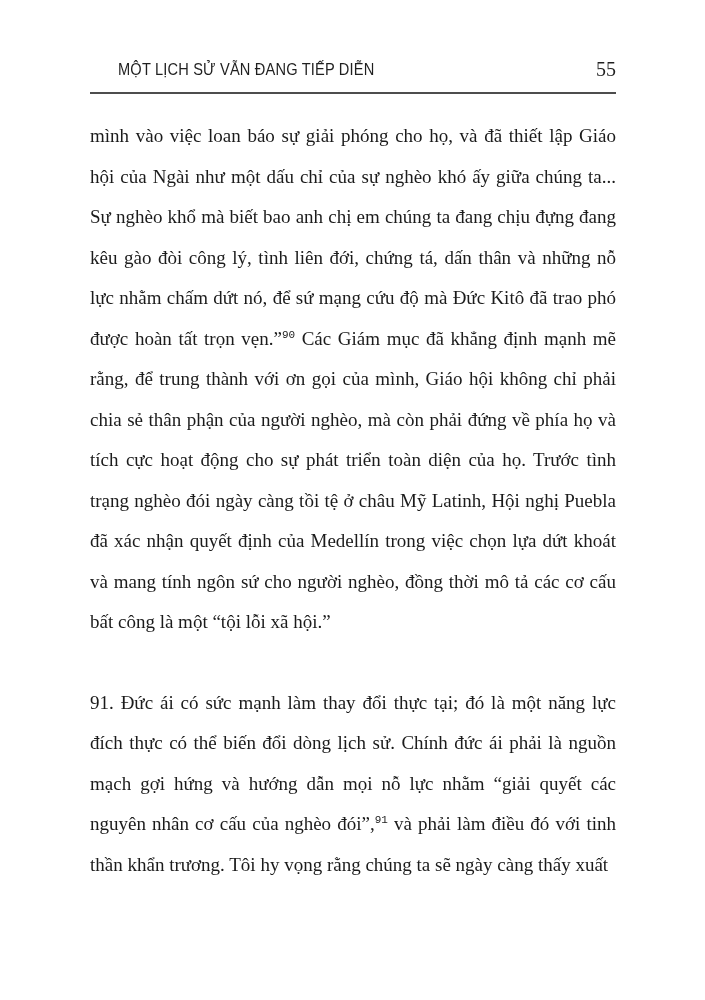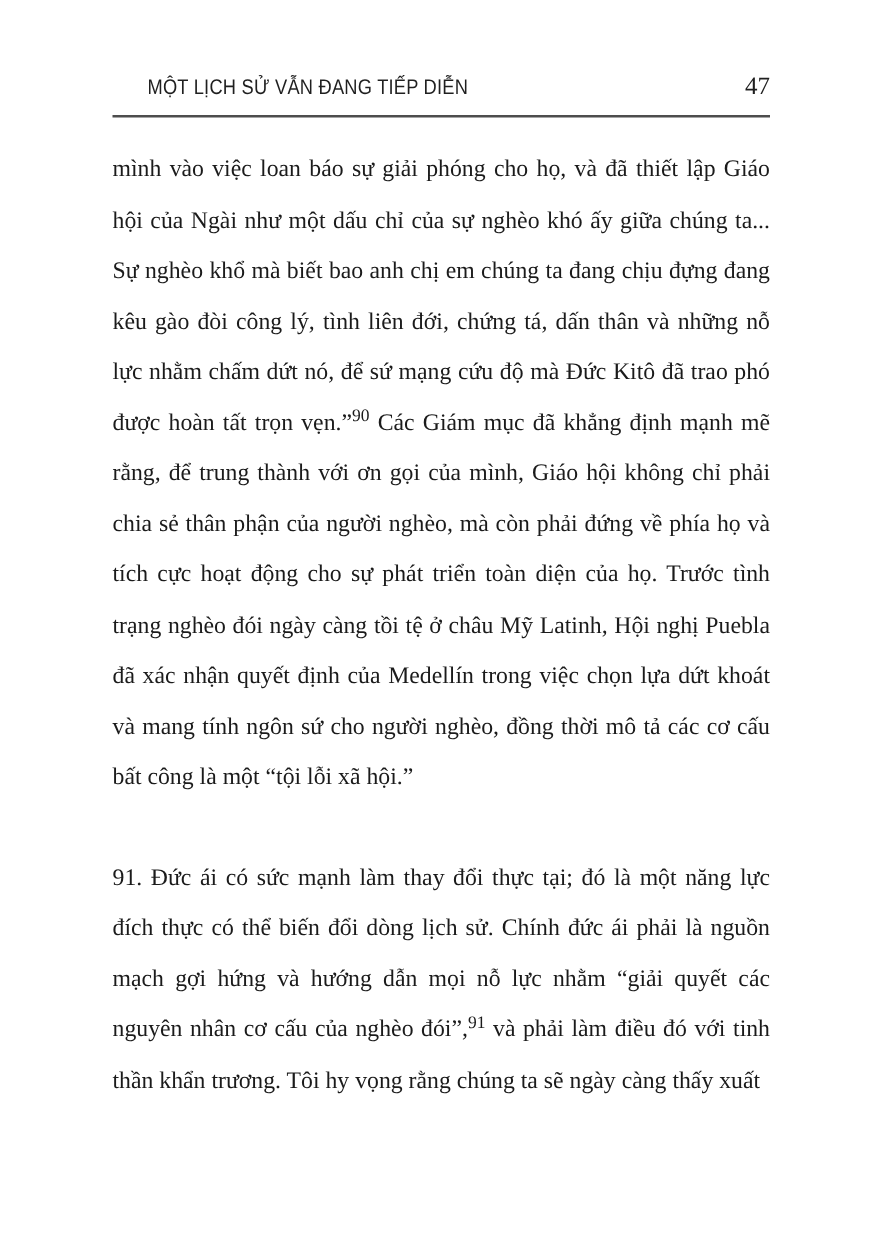--- a/index.html
+++ b/index.html
@@ -56,35 +56,36 @@
     text-align: justify;
     color: #1b1b1b;
   }
   .para + .para {
     margin-top: 40px;
   }
   .section-num {
     font-weight: normal;
   }
   sup.fn {
-    font-size: 14px;
+    font-size: 11px;
     line-height: 0;
     vertical-align: baseline;
     position: relative;
     top: -7px;
+    font-family: Liberation Mono, monospace;
   }
 </style>
 </head>
 <body>
 
 <div class="page">
 
   <div class="page-header">
     <span class="running-title">MỘT LỊCH SỬ VẪN ĐANG TIẾP DIỄN</span>
-    <span class="page-number">47</span>
+    <span class="page-number">55</span>
   </div>
 
   <hr class="header-rule">
 
   <div class="body-text">
 
     <p class="para"><span>mình vào việc loan báo sự giải phóng cho họ, và đã thiết lập Giáo hội của Ngài như một dấu chỉ của sự nghèo khó ấy giữa chúng ta... Sự nghèo khổ mà biết bao anh chị em chúng ta đang chịu đựng đang kêu gào đòi công lý, tình liên đới, chứng tá, dấn thân và những nỗ lực nhằm chấm dứt nó, để sứ mạng cứu độ mà Đức Kitô đã trao phó được hoàn tất trọn vẹn.”</span><sup class="fn">90</sup><span> Các Giám mục đã khẳng định mạnh mẽ rằng, để trung thành với ơn gọi của mình, Giáo hội không chỉ phải chia sẻ thân phận của người nghèo, mà còn phải đứng về phía họ và tích cực hoạt động cho sự phát triển toàn diện của họ. Trước tình trạng nghèo đói ngày càng tồi tệ ở châu Mỹ Latinh, Hội nghị Puebla đã xác nhận quyết định của Medellín trong việc chọn lựa dứt khoát và mang tính ngôn sứ cho người nghèo, đồng thời mô tả các cơ cấu bất công là một “tội lỗi xã hội.”</span></p>
 
     <p class="para"><span class="section-num">91.</span><span> Đức ái có sức mạnh làm thay đổi thực tại; đó là một năng lực đích thực có thể biến đổi dòng lịch sử. Chính đức ái phải là nguồn mạch gợi hứng và hướng dẫn mọi nỗ lực nhằm “giải quyết các nguyên nhân cơ cấu của nghèo đói”,</span><sup class="fn">91</sup><span> và phải làm điều đó với tinh thần khẩn trương. Tôi hy vọng rằng chúng ta sẽ ngày càng thấy xuất</span></p>
 

